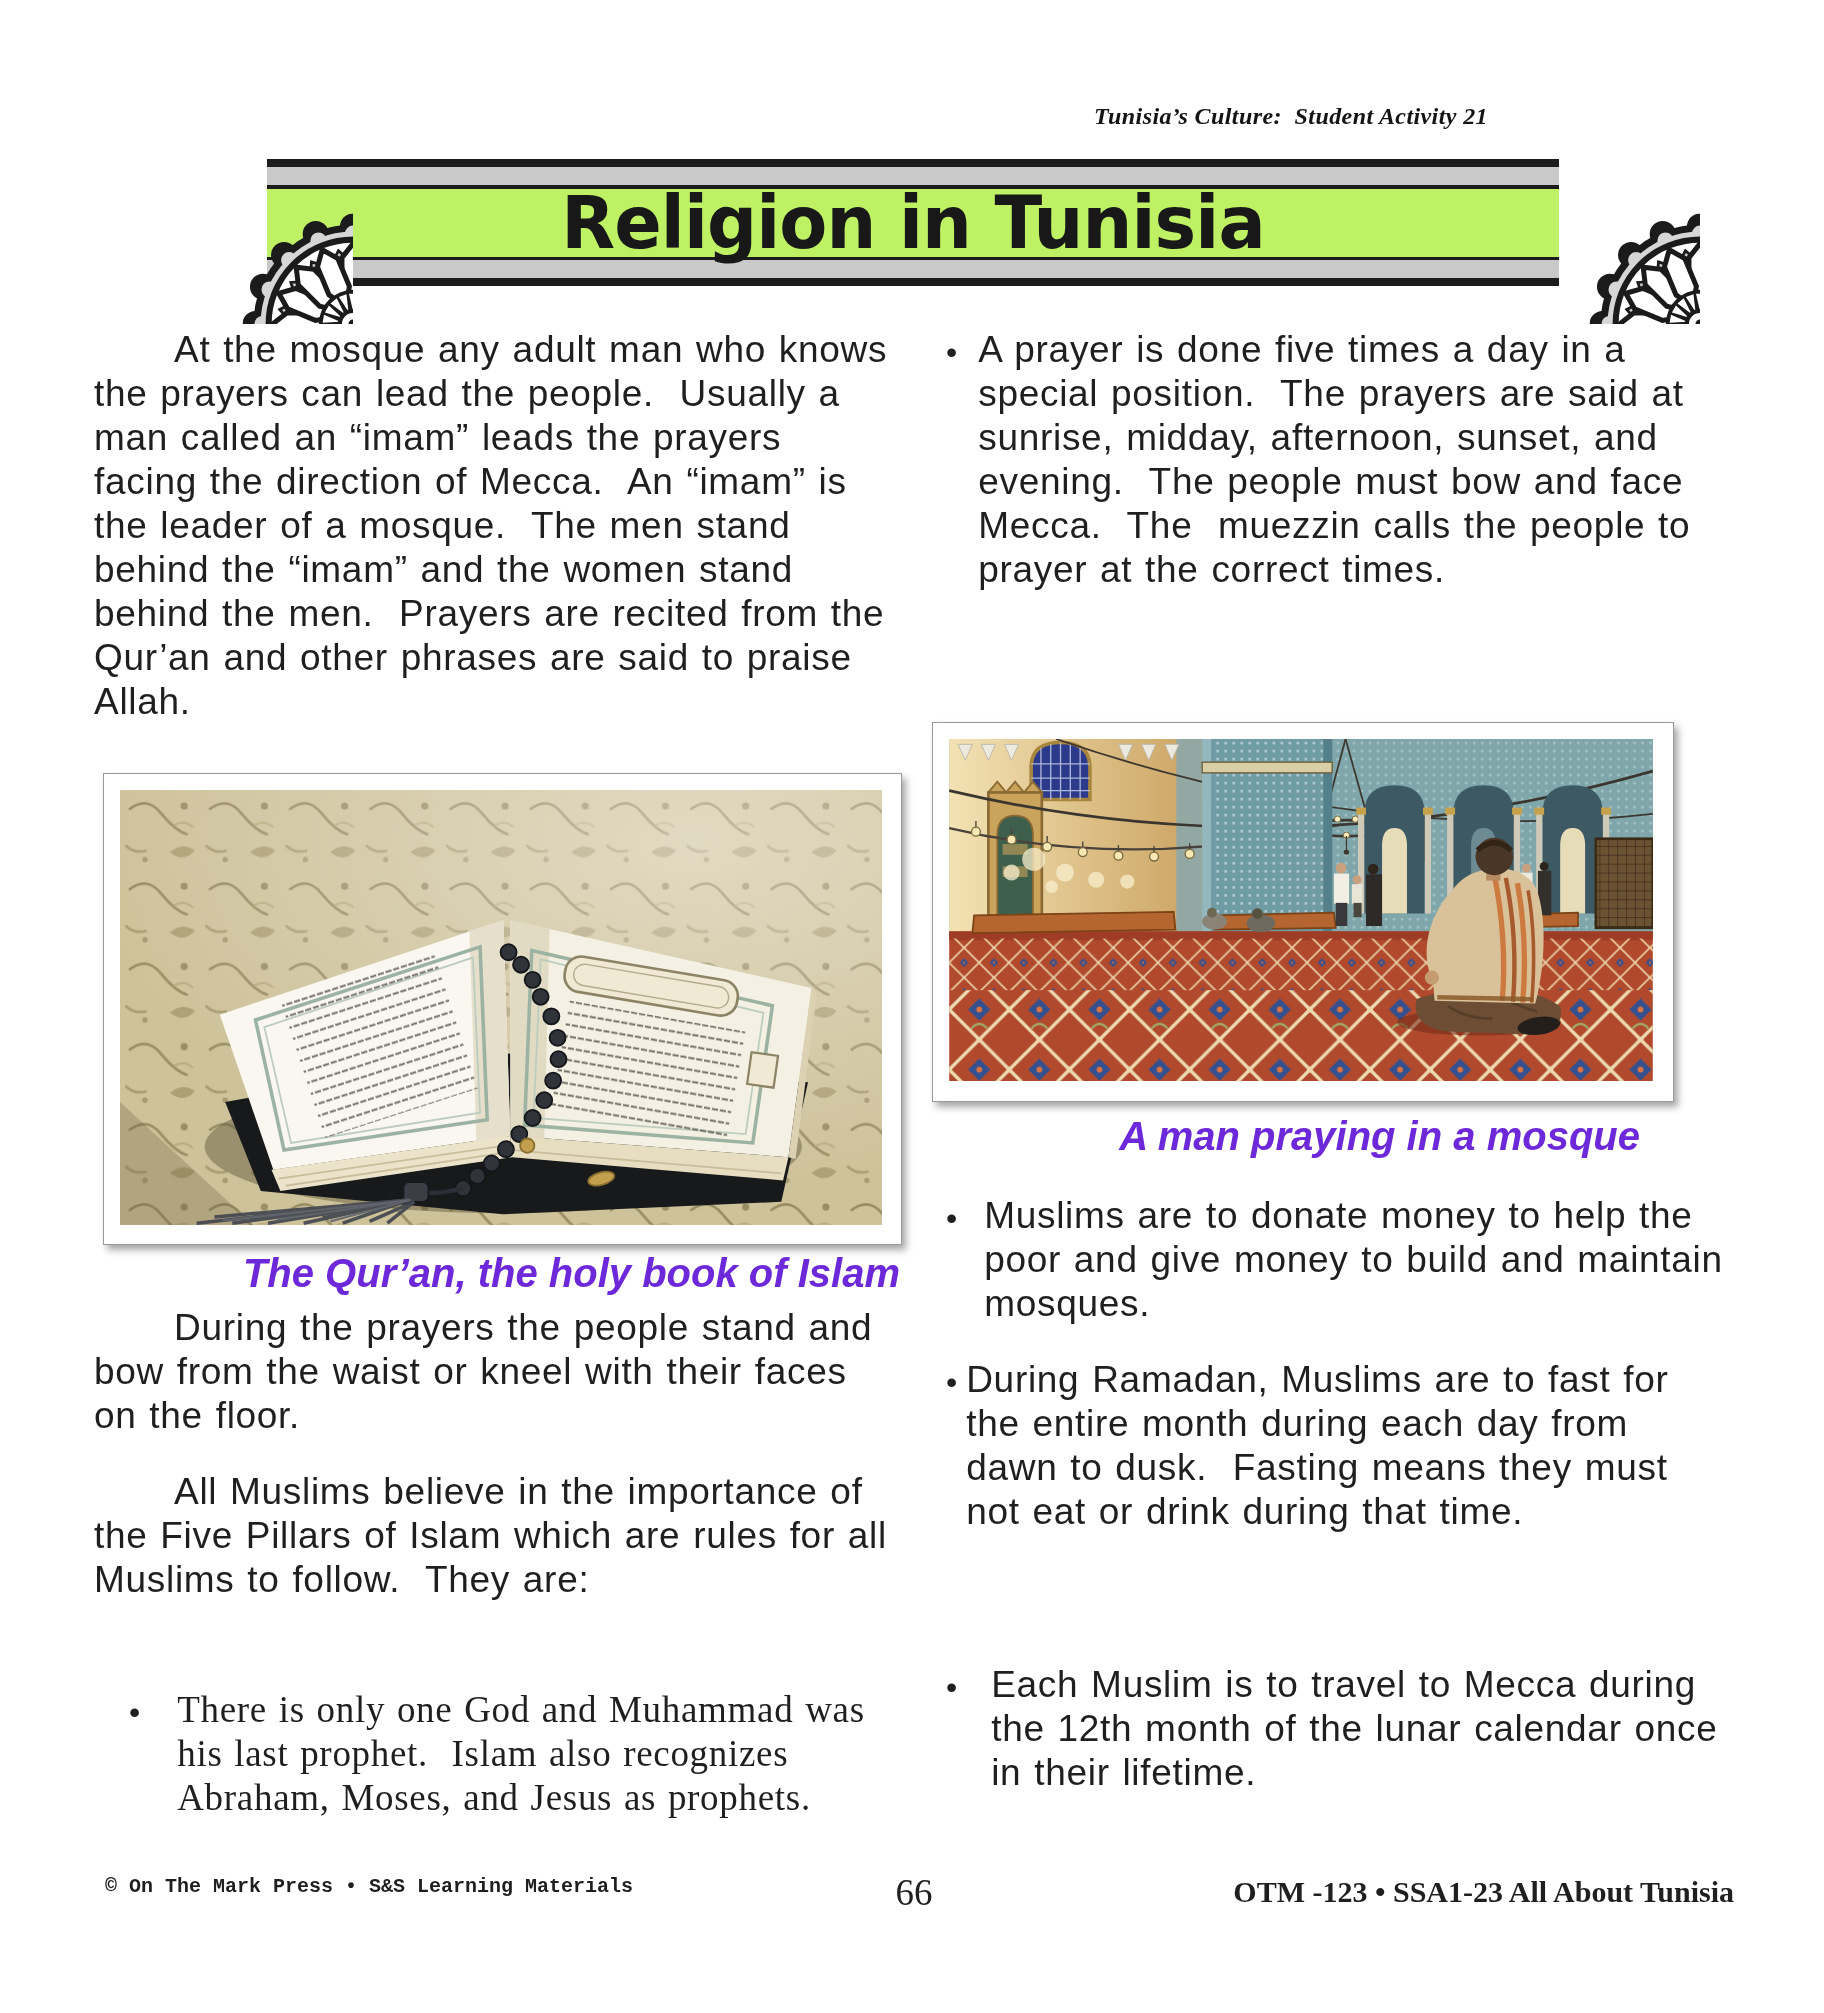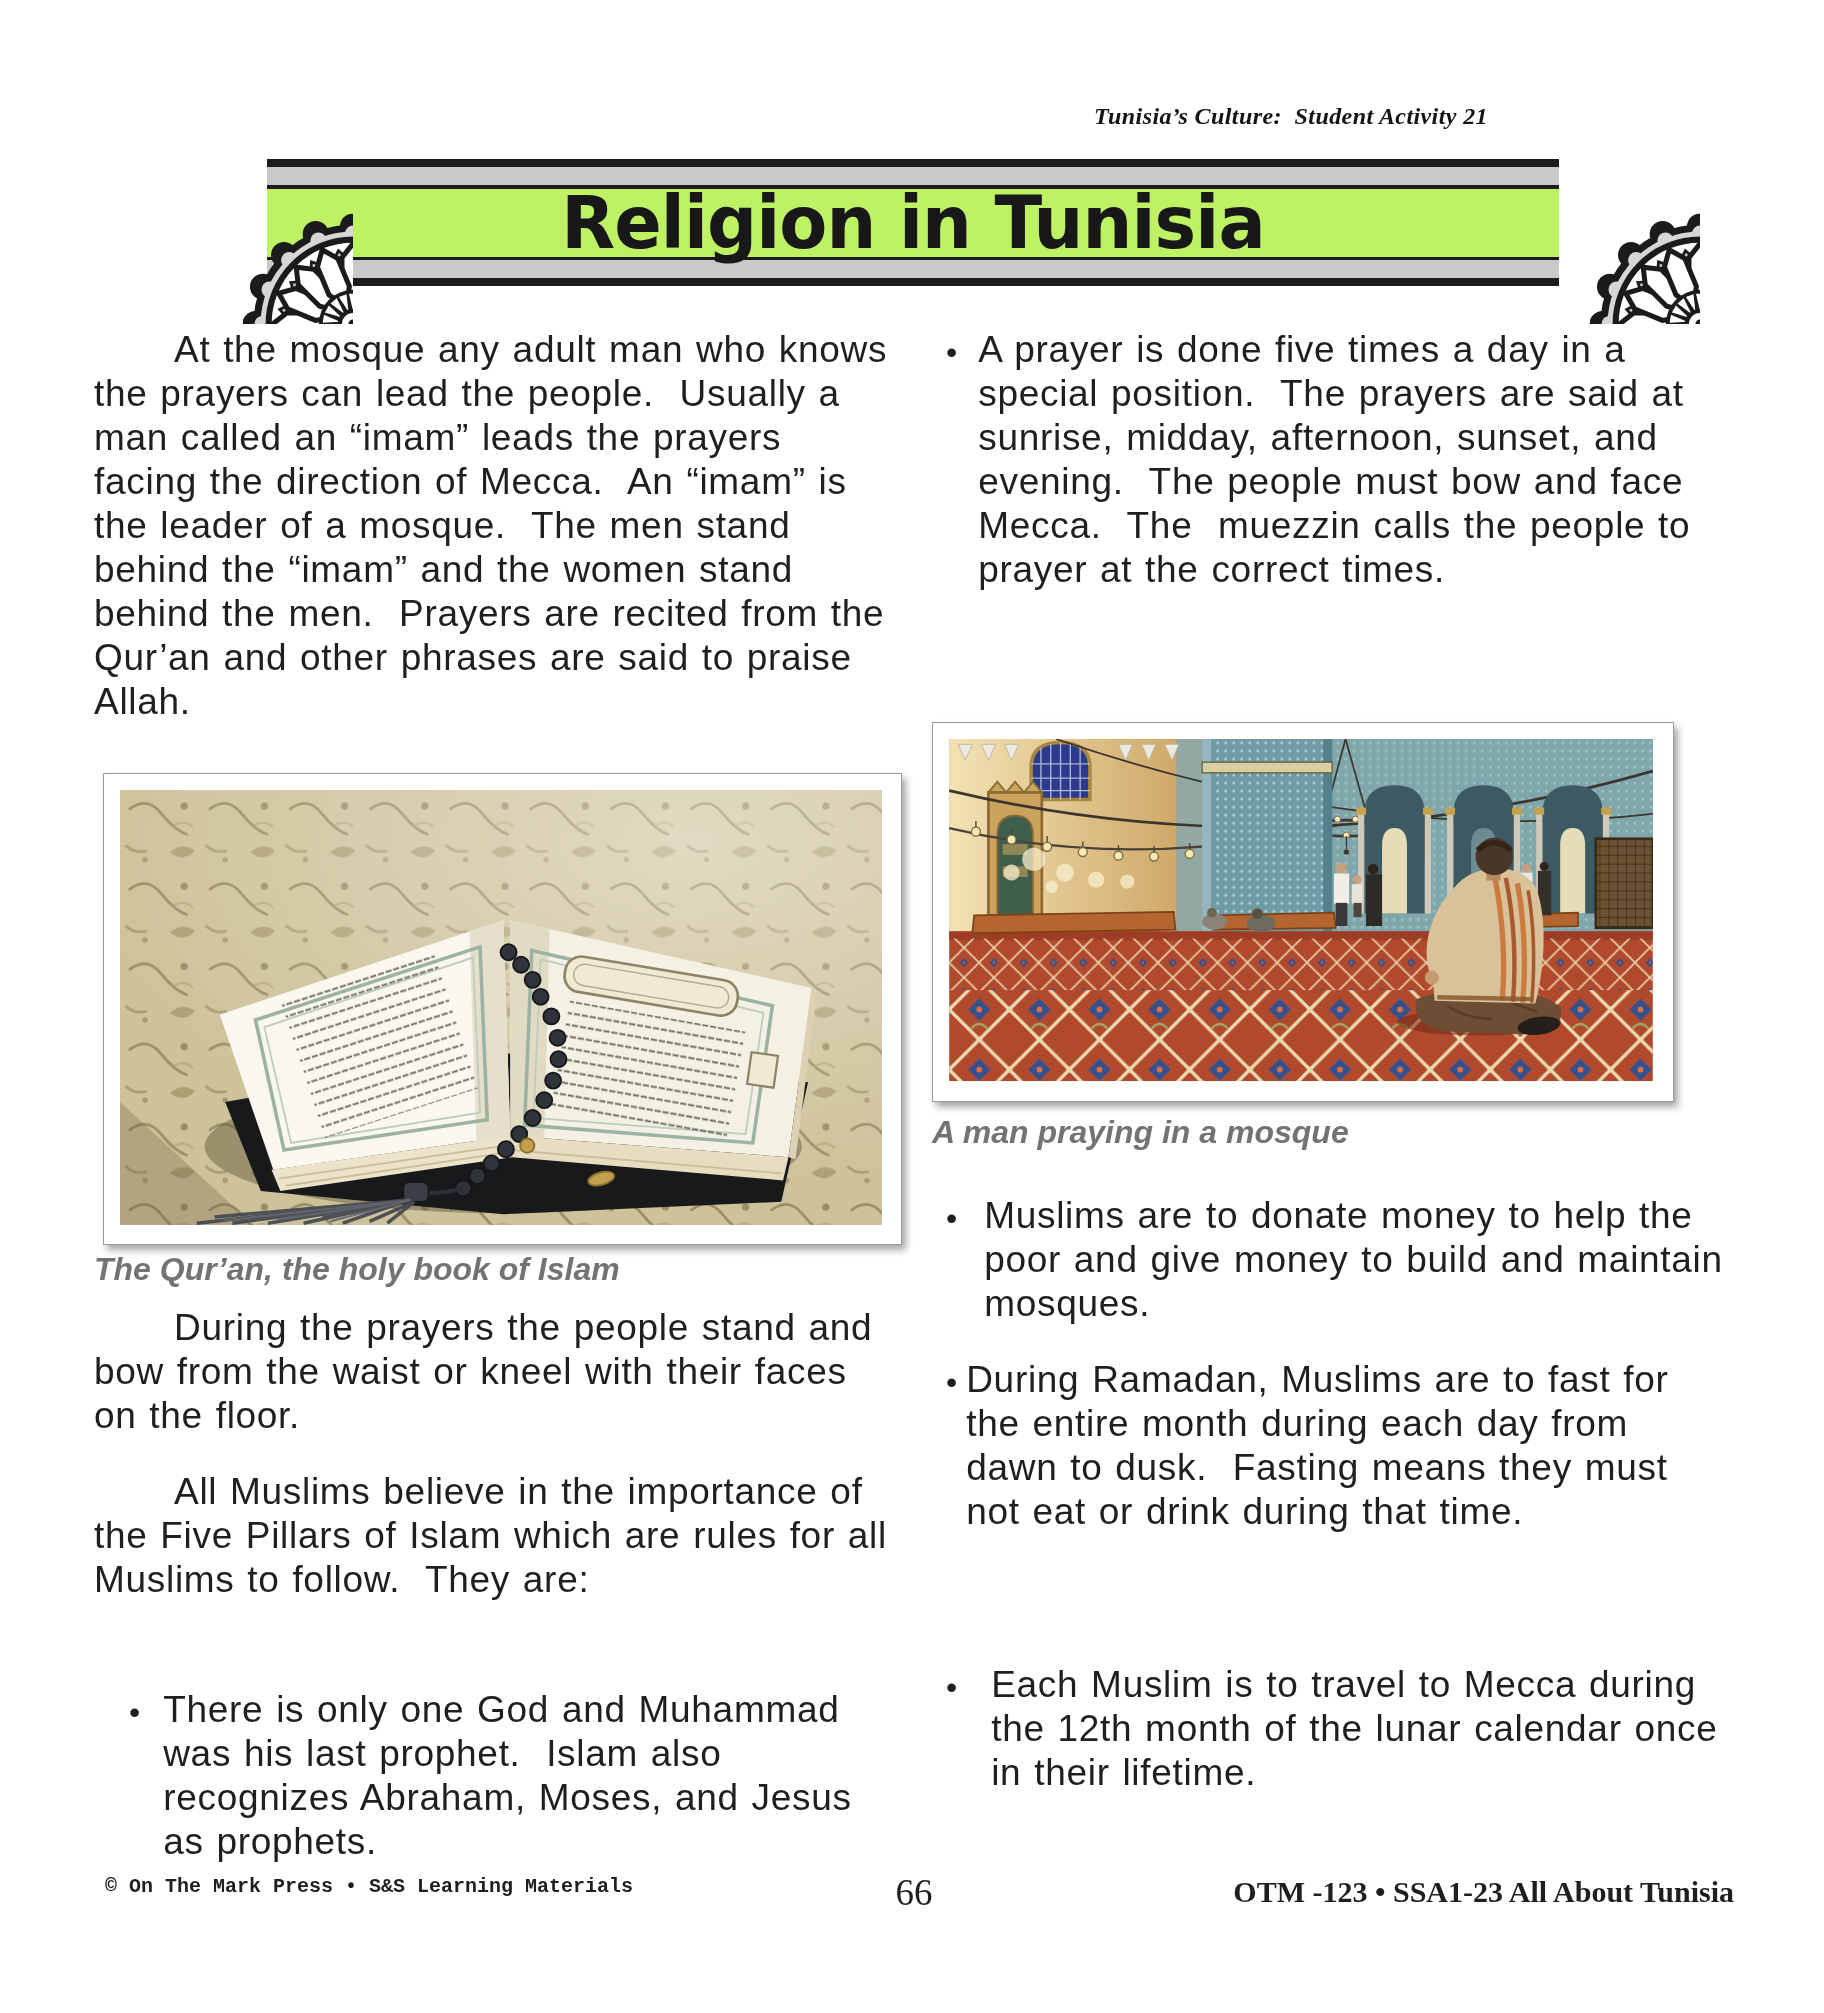--- a/index.html
+++ b/index.html
@@ -27,22 +27,22 @@
   .indent{text-indent:80px;}
   .para{position:absolute;}
   .bullet-row{position:absolute;display:flex;align-items:flex-start;}
   .bullet-dot{flex:0 0 auto;font-size:32px;line-height:44px;transform:translateY(1.8px);}
   .bullet-text{flex:1 1 auto;}
 
   
   .photo-frame{position:absolute;background:#ffffff;border:1.8px solid #9a9a9a;padding:16px;
         box-shadow:3.6px 4.5px 7.1px rgba(0,0,0,.35);}
   .photo-frame svg{display:block;}
-  .caption{position:absolute;text-align:left;font-weight:bold;font-style:italic;
-        font-size:32px;color:#737373;}
+  .caption{position:absolute;text-align:right;font-weight:bold;font-style:italic;
+        font-size:40px;color:#6d28d9;}
 
   
   .footer{position:absolute;left:94px;top:1875px;width:1640px;height:39px;}
   .footer .f-left{position:absolute;left:11px;top:0;font-family:Liberation Mono, monospace;
         font-weight:bold;font-size:20px;}
   .footer .f-center{position:absolute;left:0;right:0;top:-3.6px;text-align:center;
         font-family:"Liberation Serif", serif;font-size:37px;}
   .footer .f-right{position:absolute;right:0;top:0;font-family:"Liberation Serif", serif;
         font-weight:bold;font-size:30px;text-align:center;}
 </style>
@@ -281,21 +281,21 @@
     </svg>
   </div>
   <div class="caption" style="left:94px;top:1251px;width:806px;">The Qur’an, the holy book of Islam</div>
 
   <div class="para bodytext indent" style="left:94px;top:1306px;width:802px;">During the prayers the people stand and bow from the waist or kneel with their faces on the floor.</div>
 
   <div class="para bodytext indent" style="left:94px;top:1470px;width:811px;">All Muslims believe in the importance of the Five Pillars of Islam which are rules for all Muslims to follow.  They are:</div>
 
   <div class="bullet-row" style="left:129px;top:1688px;width:771px;">
     <span class="bullet-dot">•</span>
-    <span class="bullet-text bodytext" style="margin-left:23px;">There is only one God and Muhammad was his last prophet.  Islam also recognizes Abraham, Moses, and Jesus as prophets.</span>
+    <span class="bullet-text bodytext" style="margin-left:37px;font-family:Liberation Serif, serif;">There is only one God and Muhammad was his last prophet.  Islam also recognizes Abraham, Moses, and Jesus as prophets.</span>
   </div>
 
   <div class="bullet-row" style="left:946px;top:328px;width:784px;">
     <span class="bullet-dot">•</span>
     <span class="bullet-text bodytext" style="margin-left:21px;">A prayer is done five times a day in a special position.  The prayers are said at sunrise, midday, afternoon, sunset, and evening.  The people must bow and face Mecca.  The  muezzin calls the people to prayer at the correct times.</span>
   </div>
 
   <div class="photo-frame" style="left:932px;top:722px;width:708px;height:346px;">
     <svg width="704" height="342" viewBox="0 0 790 384">
       <defs>

